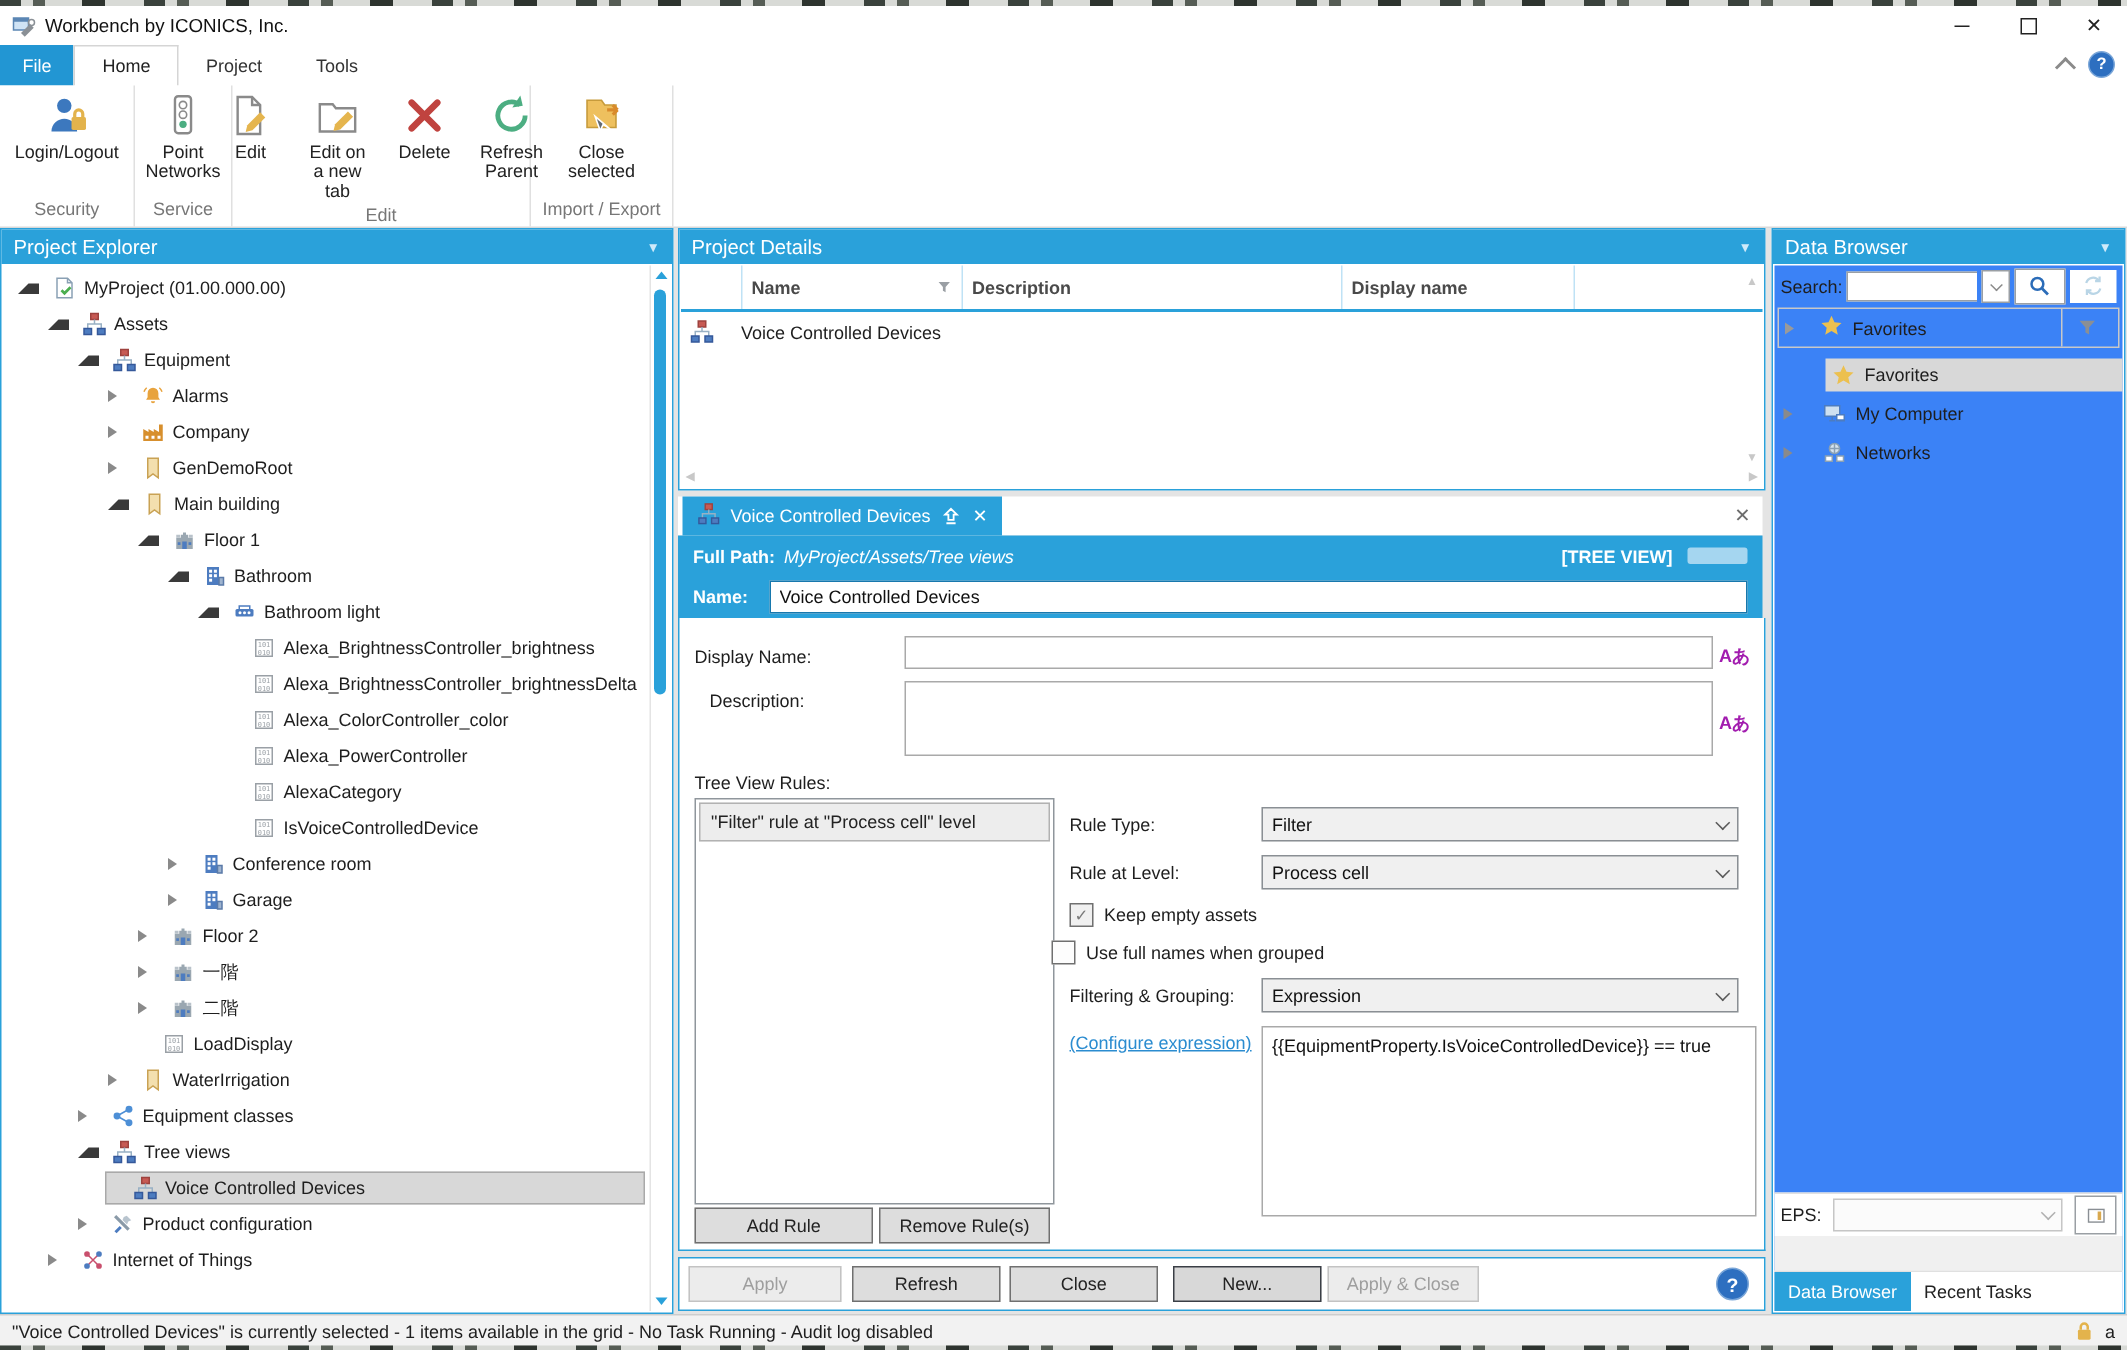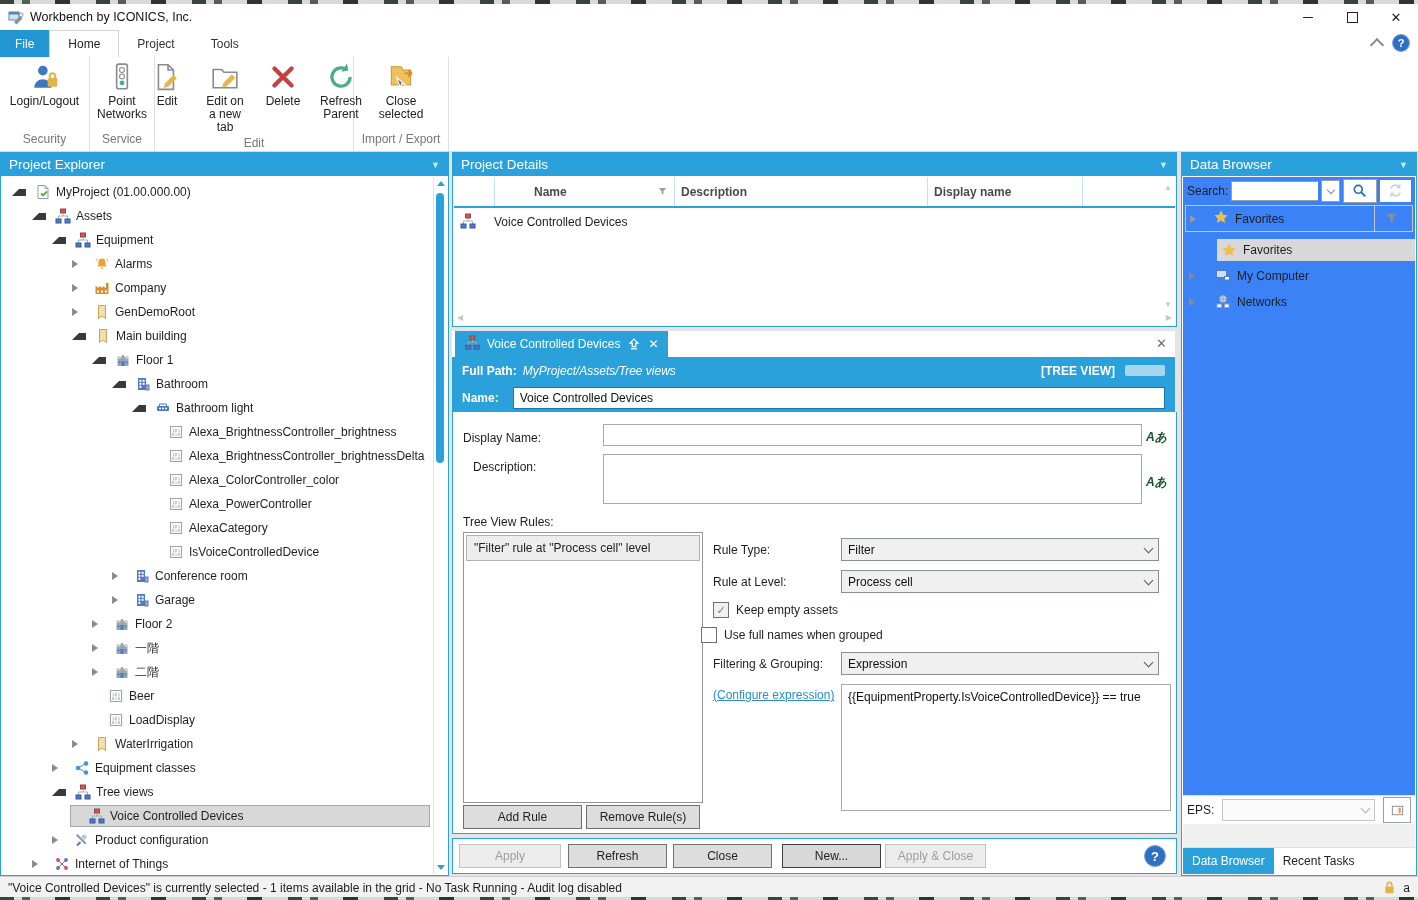--- a/index.html
+++ b/index.html
@@ -52,21 +52,21 @@
   .varrow{position:absolute;left:3px;width:0;height:0;}
   .va-up{border-left:4px solid transparent;border-right:4px solid transparent;border-bottom:5px solid #2aa1da;}
   .va-dn{border-left:4px solid transparent;border-right:4px solid transparent;border-top:5px solid #2aa1da;}
   .vthumb{position:absolute;left:2px;width:8px;background:#2aa1da;border-radius:4px;}
   
   #pd{left:452px;top:152px;width:723px;height:173px;}
   #pd-grid{position:absolute;left:1px;right:1px;top:24px;bottom:1px;background:#fff;}
   #pd-head{display:flex;height:29px;border-bottom:2px solid #2aa1da;align-items:stretch;}
   .hcell{display:flex;align-items:center;padding:0 6px;color:#4a4a4a;font-weight:bold;border-right:1px solid #bfe2f5;}
   .hc-icon{width:28px;border-right:1px solid #bfe2f5;}
-  .hc-name{width:134px;margin-left:33px;}.hc-desc{width:240px;}.hc-disp{width:142px;}.hc-rest{flex:1;border-right:none;}
+  .hc-name{width:134px;}.hc-desc{width:240px;}.hc-disp{width:142px;}.hc-rest{flex:1;border-right:none;}
   .hcell .fun{margin-left:auto;}
   .drow{display:flex;align-items:center;height:28px;}
   .dcell{padding:0 6px;}
   .minarrow{position:absolute;color:#c8c8c8;font-size:8px;}
   
   #ed-tabstrip{left:452px;top:331px;width:723px;height:26px;background:#fff;display:flex;align-items:flex-end;}
   #ed-tab{height:26px;background:#2aa1da;color:#fff;display:flex;align-items:center;gap:7px;padding:0 10px;margin-left:3px;}
   #ed-tab .tico svg{width:15px;height:15px;}
   .whx{color:#fff;font-size:12px;font-weight:bold;}
   #pane-close{position:absolute;right:8px;top:5px;color:#6d6d6d;font-size:13px;}
@@ -75,21 +75,21 @@
   .fp-lab{font-weight:bold;}
   .fp-val{font-style:italic;}
   .fp-badge{margin-left:auto;font-weight:bold;}
   .fp-pill{width:40px;height:11px;background:#a5d6f0;border-radius:2px;margin-left:4px;}
   .nm-row{height:28px;display:flex;align-items:center;padding:0 10px;gap:14px;}
   .nm-lab{font-weight:bold;}
   #name-input{flex:1;height:20px;border:1px solid #1778ad;background:#fff;color:#111;font:12px "Liberation Sans",sans-serif;padding:0 6px;}
   #ed-form{left:452px;top:412px;width:723px;height:421px;background:#fff;border:1px solid #2aa1da;border-top:none;}
   .flab{position:absolute;color:#1e1e1e;}
   .tinput{position:absolute;border:1px solid #a9a9a9;background:#fff;font:12px "Liberation Sans",sans-serif;padding:0 5px;color:#111;}
-  .glob{position:absolute;color:#14532d;font-size:12px;font-weight:bold;font-style:italic;}
+  .glob{position:absolute;color:#a21caf;font-size:12px;font-weight:bold;}
   #rules-list{position:absolute;left:10px;top:120px;width:234px;height:265px;border:1px solid #8f969c;background:#fff;padding:2px;}
   .rule-item{height:24px;display:flex;align-items:center;padding:0 7px;color:#222;}
   .rule-item.sel{background:#ededed;border:1px solid #b2b2b2;}
   .btn{position:absolute;height:22px;background:#dddddd;border:1px solid #707070;display:flex;align-items:center;justify-content:center;color:#222;font-size:12px;}
   .btn.disabled{background:#ececec;border-color:#c3c3c3;color:#9e9e9e;}
   .btn.focusd{border:1.5px solid #3a3f46;background:#d8d8d8;}
   .combo{position:absolute;height:21px;background:#f0f0f0;border:1px solid #8a8f94;display:flex;align-items:center;padding:0 6px;color:#111;}
   .combo .chev{margin-left:auto;width:6px;height:6px;border-right:1.5px solid #5a5a5a;border-bottom:1.5px solid #5a5a5a;transform:rotate(45deg);margin-top:-3px;}
   .cb{position:absolute;display:flex;align-items:center;gap:7px;}
   .cbbox{width:14px;height:14px;border:1px solid #707070;background:#fdfdfd;display:flex;align-items:center;justify-content:center;color:transparent;font-size:11px;font-weight:bold;}
@@ -581,33 +581,20 @@
         <div class="trow" style="padding-left: 88px;">
           <span class="selbox">
             <span class="expgap"></span>
             <span class="tico ic">
               <svg viewBox="0 0 16 16" width="16" height="16">
                 <rect x="2.5" y="2.5" width="11" height="11" fill="#fff" stroke="#9aa0a6"></rect>
                 <text x="8" y="7.6" font-size="4.6" fill="#9aa0a6" text-anchor="middle" font-family="monospace">101</text>
                 <text x="8" y="12.4" font-size="4.6" fill="#9aa0a6" text-anchor="middle" font-family="monospace">010</text>
               </svg>
             </span>
-            <span class="lbl">Beer</span>
-          </span>
-        </div>
-        <div class="trow" style="padding-left: 88px;">
-          <span class="selbox">
-            <span class="expgap"></span>
-            <span class="tico ic">
-              <svg viewBox="0 0 16 16" width="16" height="16">
-                <rect x="2.5" y="2.5" width="11" height="11" fill="#fff" stroke="#9aa0a6"></rect>
-                <text x="8" y="7.6" font-size="4.6" fill="#9aa0a6" text-anchor="middle" font-family="monospace">101</text>
-                <text x="8" y="12.4" font-size="4.6" fill="#9aa0a6" text-anchor="middle" font-family="monospace">010</text>
-              </svg>
-            </span>
             <span class="lbl">LoadDisplay</span>
           </span>
         </div>
         <div class="trow" style="padding-left: 68px;">
           <span class="selbox">
             <span class="exp-c"></span>
             <span class="tico ic">
               <svg viewBox="0 0 16 16" width="16" height="16">
                 <path d="M4.5 1.5h7v13l-3.5-2.6-3.5 2.6z" fill="#f3dfae" stroke="#c9a254"></path>
               </svg>

